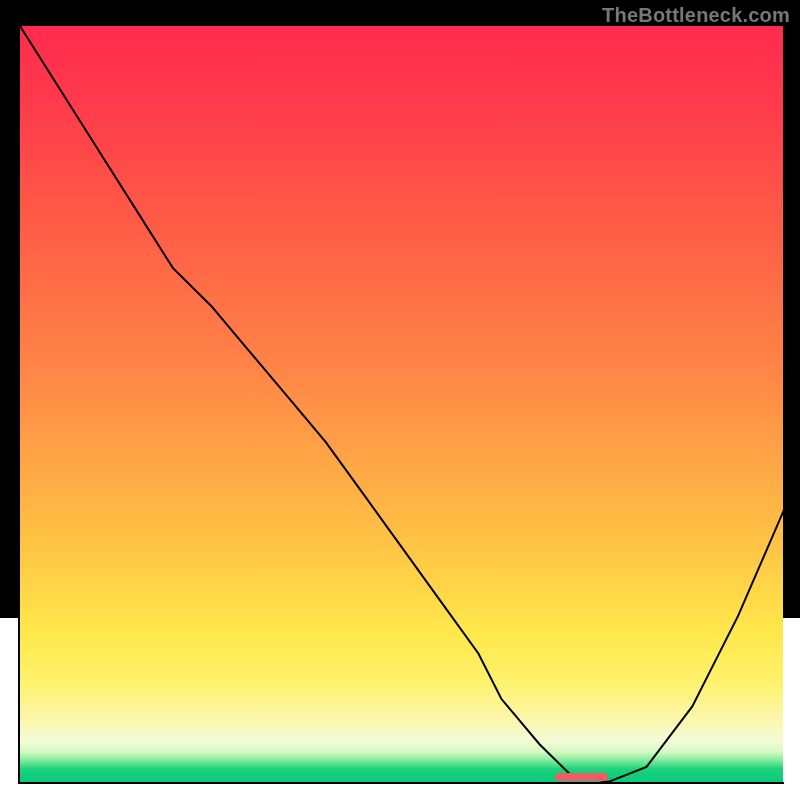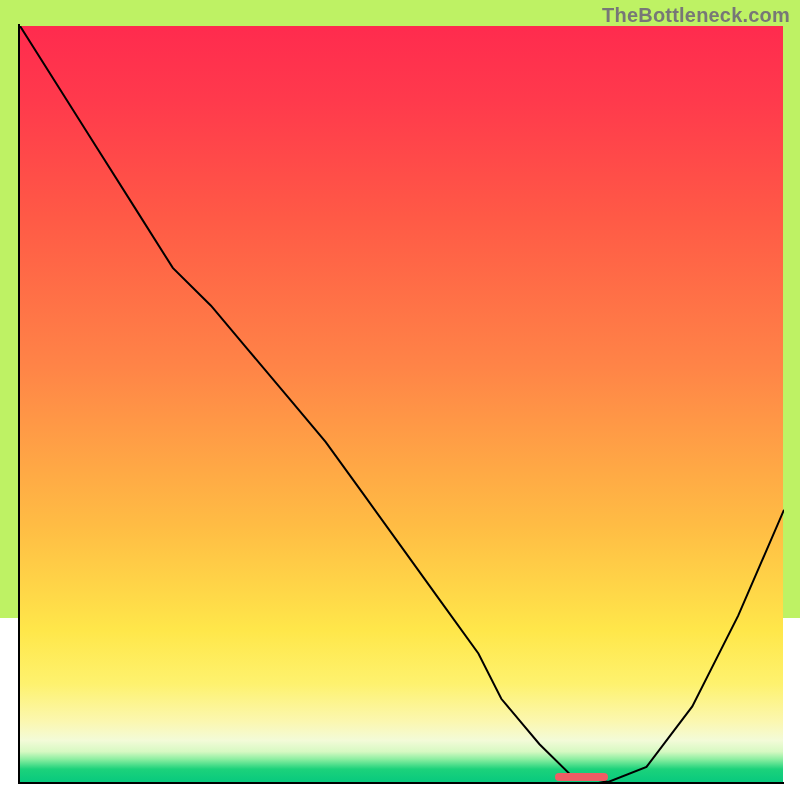--- a/index.html
+++ b/index.html
@@ -1,21 +1,21 @@
 <!DOCTYPE html>
 <html><head>
 <meta charset="utf-8">
 <style>
   * { margin: 0; padding: 0; box-sizing: border-box; }
   html, body { width: 800px; height: 800px; background: #fff; }
   .root {
     position: relative;
     width: 800px;
     height: 618px;
-    background: #bef264;
+    background: #000000;
   }
   .watermark {
     position: absolute;
     top: 4px;
     right: 10px;
     font-family: Arial, Helvetica, sans-serif;
     font-size: 20px;
     font-weight: 700;
     color: #777;
     letter-spacing: 0.2px;

